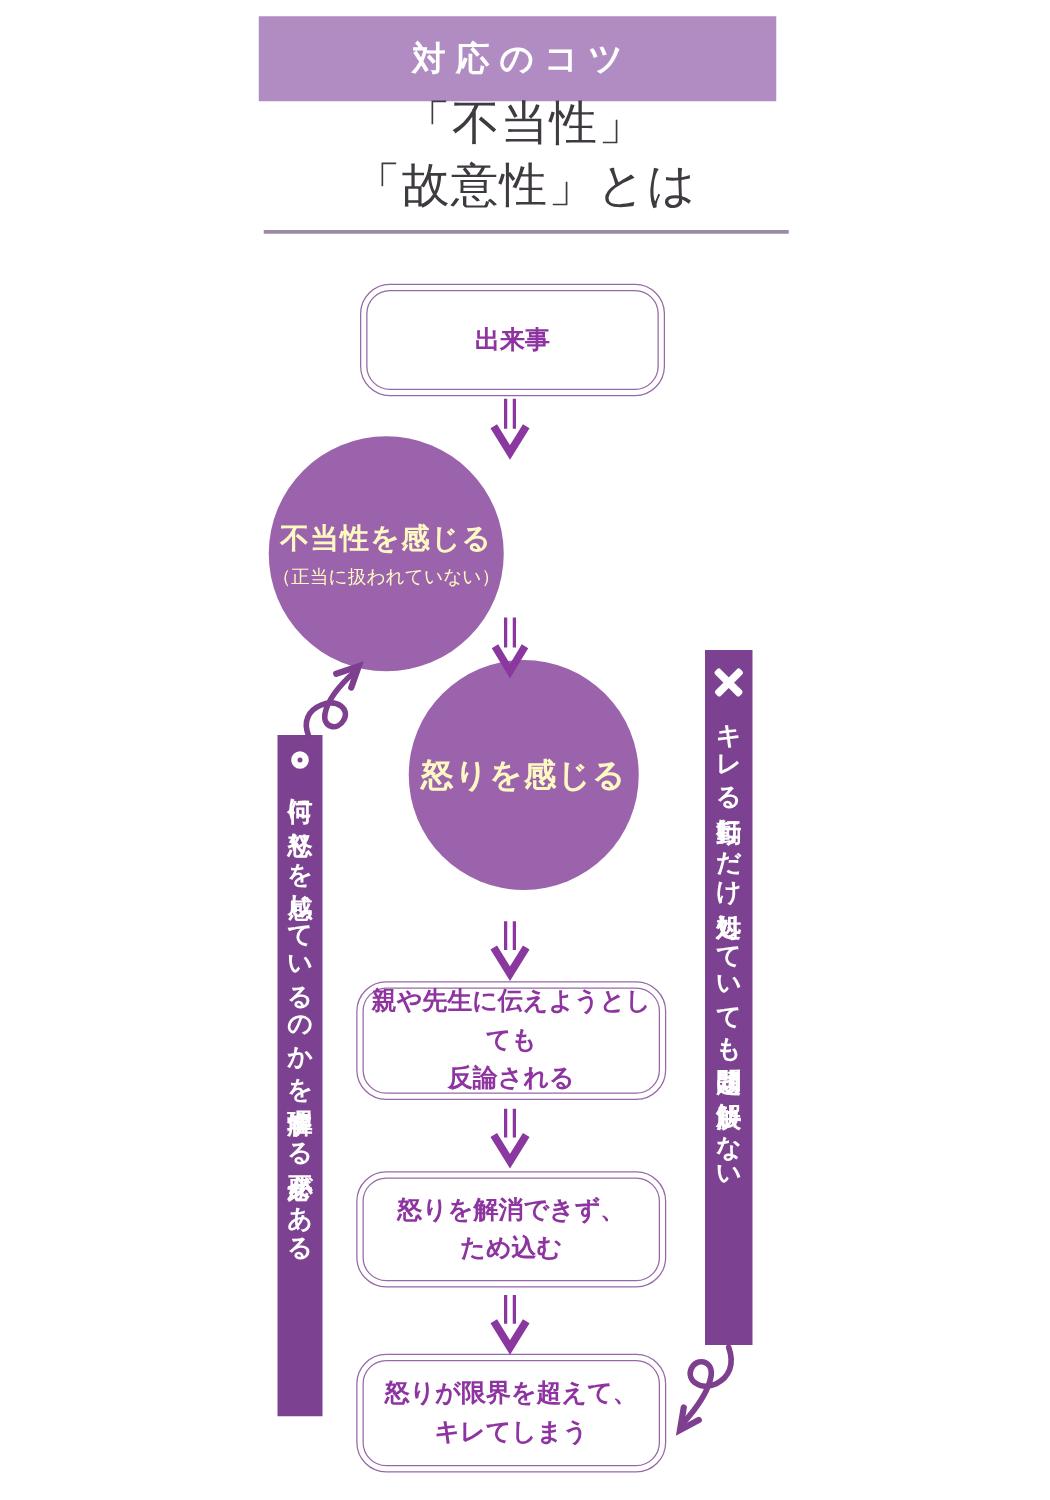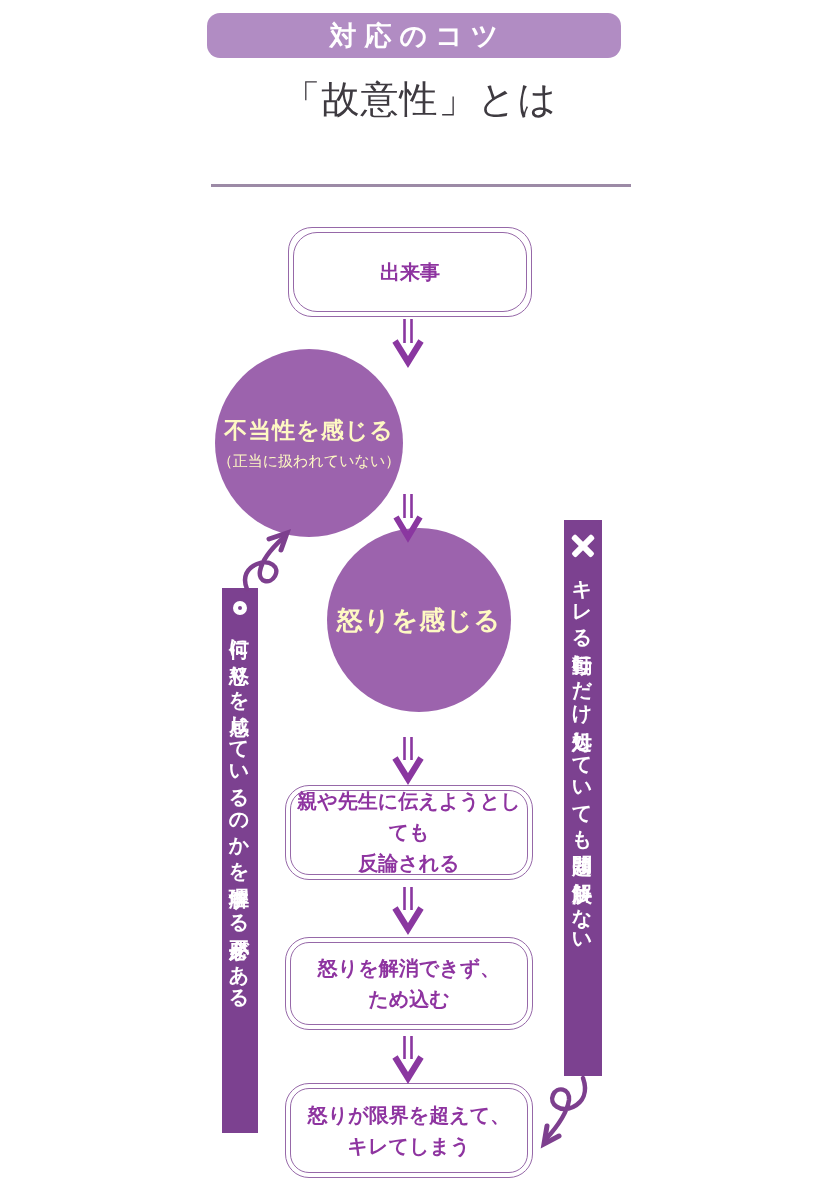--- a/index.html
+++ b/index.html
@@ -12,45 +12,44 @@
     --pigtail:#7d3f8e;
     --divider:#9c8aa6;
     --title-text:#3e3a40;
   }
   *{margin:0;padding:0;box-sizing:border-box;}
   html,body{background:#fff;}
   body{font-family:"Liberation Sans","DejaVu Sans",sans-serif;}
   .page{position:relative;width:840px;height:1200px;background:#fff;overflow:hidden;}
 
   .header-banner{
-    position:absolute;left:207px;top:13px;width:414px;height:45px;
+    position:absolute;left:207px;top:13px;width:414px;height:68px;
     background:var(--header-bg);
     display:flex;align-items:center;justify-content:center;
     color:#fff;font-size:27px;font-weight:700;letter-spacing:8px;
     text-indent:8px;
-    border-radius:13px;
   }
   .title{
     position:absolute;left:200px;top:74px;width:440px;
     text-align:center;color:var(--title-text);
     font-size:38px;line-height:1.32;letter-spacing:1px;font-weight:500;
   }
   .divider{position:absolute;left:211px;top:184px;width:420px;height:2.5px;background:var(--divider);}
 
   .dbox{
     position:absolute;border:1.6px solid var(--box-border);
     border-radius:24px;background:#fff;padding:4px;
   }
   .dbox-inner{
     width:100%;height:100%;border:1.6px solid var(--box-border);border-radius:19px;
     display:flex;flex-direction:column;align-items:center;justify-content:center;
     text-align:center;color:var(--box-text);font-weight:600;
     font-size:20px;line-height:1.55;
   }
-  .event-box .dbox-inner{font-size:20px;border-radius:24px;}
+  .event-box .dbox-inner{font-size:20px;}
 
   .circle{
     position:absolute;border-radius:50%;background:var(--circle-bg);
     display:flex;flex-direction:column;align-items:center;justify-content:center;
     text-align:center;color:#fef9c3;
   }
   .circle .main{font-size:23px;font-weight:700;letter-spacing:1px;white-space:nowrap;}
   .circle .sub{font-size:15px;font-weight:500;margin-top:6px;white-space:nowrap;}
   .circle-anger .main{font-size:26px;}
 
@@ -78,20 +77,21 @@
 </head>
 <body>
 
 <div class="page">
 
   <div class="header-banner">
     <span>対応のコツ</span>
   </div>
 
   <div class="title">
+    <div>「不当性」</div>
     <div>「故意性」とは</div>
   </div>
 
   <div class="divider"></div>
 
   <div class="dbox event-box" style="left:288px;top:227px;width:244px;height:90px;">
     <div class="dbox-inner">
       <div>出来事</div>
     </div>
   </div>

